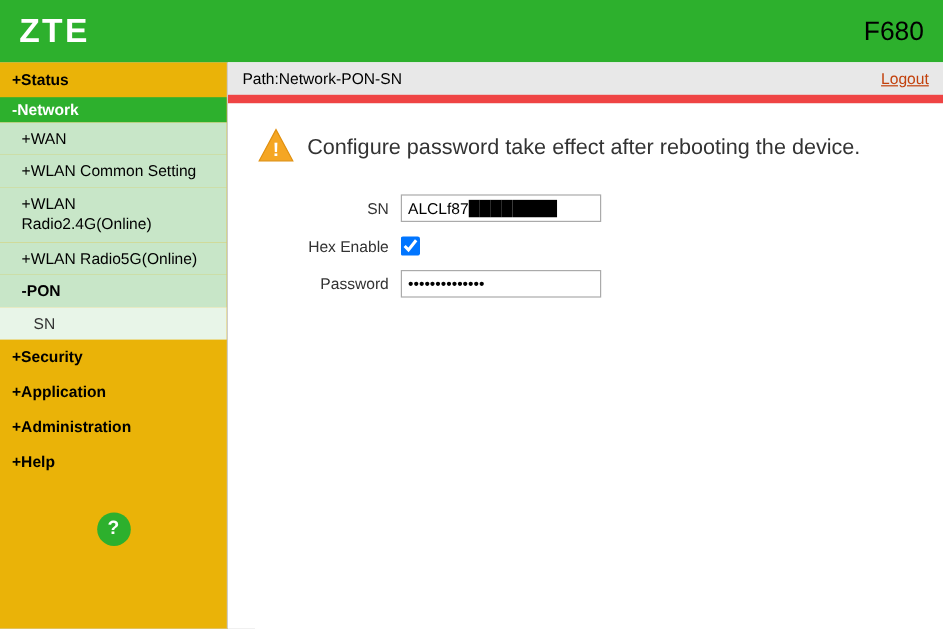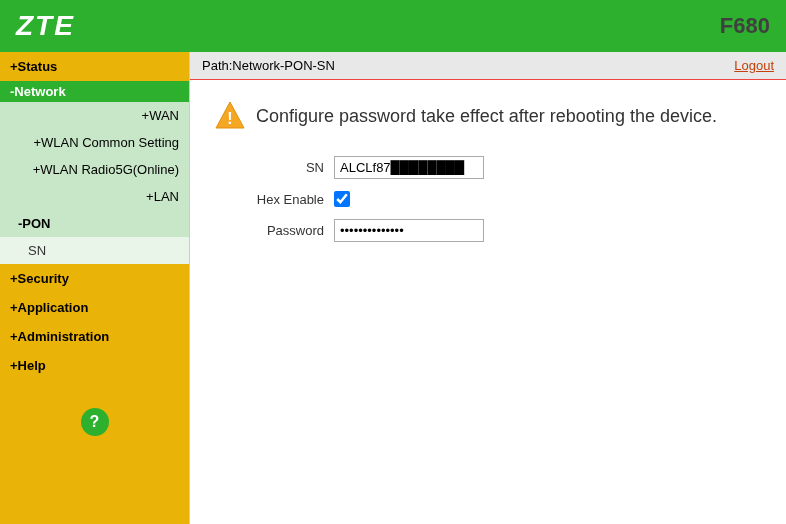--- a/index.html
+++ b/index.html
@@ -11,27 +11,26 @@
       height: 52px;
       display: flex;
       align-items: center;
       justify-content: space-between;
       padding: 0 16px;
     }
     #header .logo {
       color: white;
       font-size: 28px;
       font-weight: bold;
-      font-style: italic;
       letter-spacing: 2px;
     }
     #header .model {
-      color: #404040;
+      color: #000000;
       font-size: 22px;
-      font-weight: bold;
+      font-weight: normal;
     }
 
     
     #layout {
       display: flex;
       height: calc(524px - 52px);
     }
 
     
     #sidebar {
@@ -54,21 +53,20 @@
       font-weight: bold;
       padding: 3px 10px;
       cursor: pointer;
     }
 
     .sidebar-sub-item {
       padding: 6px 10px 6px 18px;
       cursor: pointer;
       background: #c8e6c8;
       font-size: 13px;
-      text-align: right;
     }
 
     .sidebar-sub-item-active {
       padding: 6px 10px 6px 28px;
       cursor: pointer;
       background: #e8f5e8;
       font-size: 13px;
       color: #333;
     }
 
@@ -103,21 +101,21 @@
       display: flex;
       flex-direction: column;
     }
 
     #path-bar {
       background: #e8e8e8;
       padding: 6px 12px;
       display: flex;
       justify-content: space-between;
       align-items: flex-end;
-      border-bottom: 1px solid #ef4444;
+      border-bottom: 7px solid #ef4444;
     }
     #path-bar .path-text { font-size: 13px; }
     #path-bar .logout-link {
       color: #c2410c;
       text-decoration: underline;
       cursor: pointer;
       font-size: 13px;
     }
 
     #content {
@@ -147,21 +145,21 @@
       text-align: right;
       width: 110px;
       margin-right: 10px;
       font-size: 13px;
       color: #333;
     }
     .form-input {
       border: 1px solid #aaa;
       padding: 3px 5px;
       font-size: 13px;
-      width: 150px;
+      width: 167px;
       background: white;
     }
     .form-checkbox {
       width: 16px;
       height: 16px;
     }
   </style>
 </head>
 <body>
 
@@ -171,22 +169,22 @@
 </div>
 
 <div id="layout">
 
   <div id="sidebar">
 
     <div class="sidebar-section-header">+Status</div>
     <div class="sidebar-active-section">-Network</div>
     <div class="sidebar-sub-item">+WAN</div>
     <div class="sidebar-sub-item">+WLAN Common Setting</div>
+    <div class="sidebar-sub-item" style="line-height:1.3">+WLAN<br>Radio2.4G(Online)</div>
     <div class="sidebar-sub-item">+WLAN Radio5G(Online)</div>
-    <div class="sidebar-sub-item">+LAN</div>
     <div class="sidebar-sub-active-highlight">-PON</div>
     <div class="sidebar-sub-item-active">SN</div>
     <div class="sidebar-section-header"><strong>+Security</strong></div>
     <div class="sidebar-section-header"><strong>+Application</strong></div>
     <div class="sidebar-section-header"><strong>+Administration</strong></div>
     <div class="sidebar-section-header"><strong>+Help</strong></div>
 
     <div style="display:flex; justify-content:center; margin-top: 20px;">
       <div class="help-circle">?</div>
     </div>

